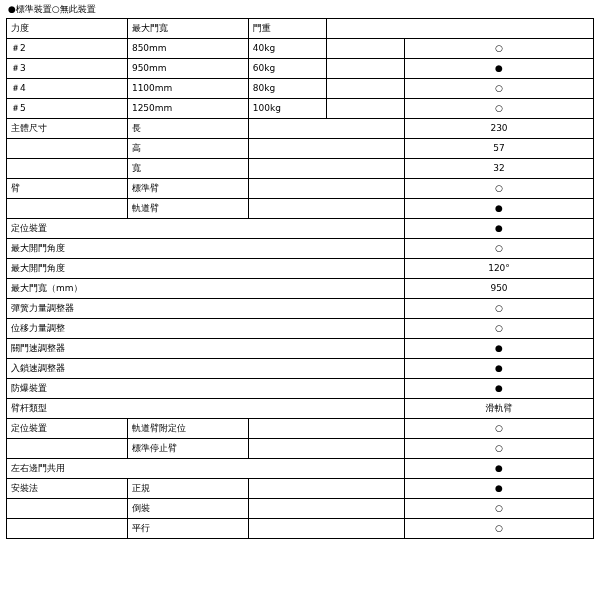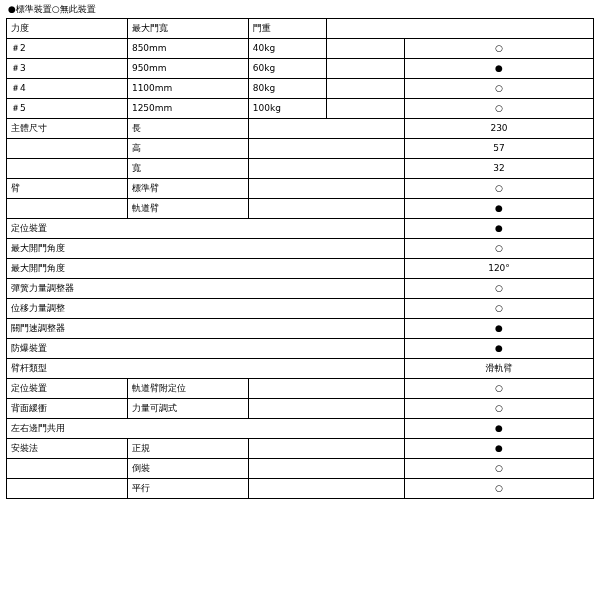--- a/index.html
+++ b/index.html
@@ -139,48 +139,56 @@
         </tr>
         <tr>
           <td colspan="4">最大開門角度</td>
           <td class="mark">○</td>
         </tr>
         <tr>
           <td colspan="4">最大開門角度</td>
           <td class="mark">120°</td>
         </tr>
         <tr>
+          <td colspan="4">最大門寬（mm）</td>
+          <td class="mark">950</td>
+        </tr>
+        <tr>
           <td colspan="4">彈簧力量調整器</td>
           <td class="mark">○</td>
         </tr>
         <tr>
           <td colspan="4">位移力量調整</td>
           <td class="mark">○</td>
         </tr>
         <tr>
           <td colspan="4">關門速調整器</td>
+          <td class="mark">●</td>
+        </tr>
+        <tr>
+          <td colspan="4">入鎖速調整器</td>
           <td class="mark">●</td>
         </tr>
         <tr>
           <td colspan="4">防爆裝置</td>
           <td class="mark">●</td>
         </tr>
         <tr>
           <td colspan="4">臂杆類型</td>
           <td class="mark">滑軌臂</td>
         </tr>
         <tr>
           <td>定位裝置</td>
           <td>軌道臂附定位</td>
           <td colspan="2"></td>
           <td class="mark">○</td>
         </tr>
         <tr>
-          <td>背面緩衝</td>
-          <td>力量可調式</td>
+          <td></td>
+          <td>標準停止臂</td>
           <td colspan="2"></td>
           <td class="mark">○</td>
         </tr>
         <tr>
           <td colspan="4">左右邊門共用</td>
           <td class="mark">●</td>
         </tr>
         <tr>
           <td>安裝法</td>
           <td>正規</td>

